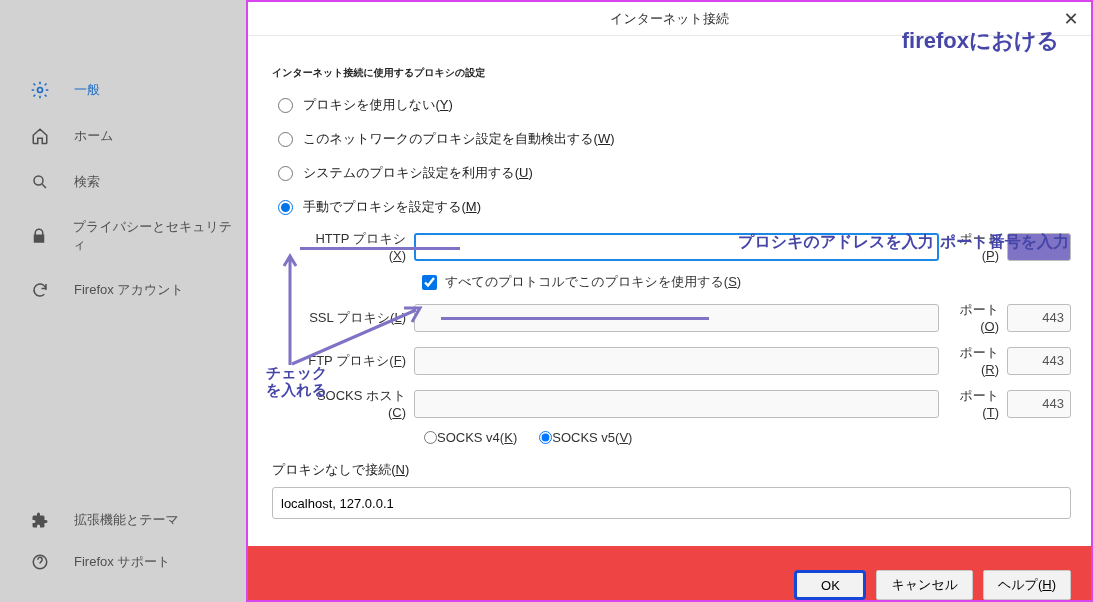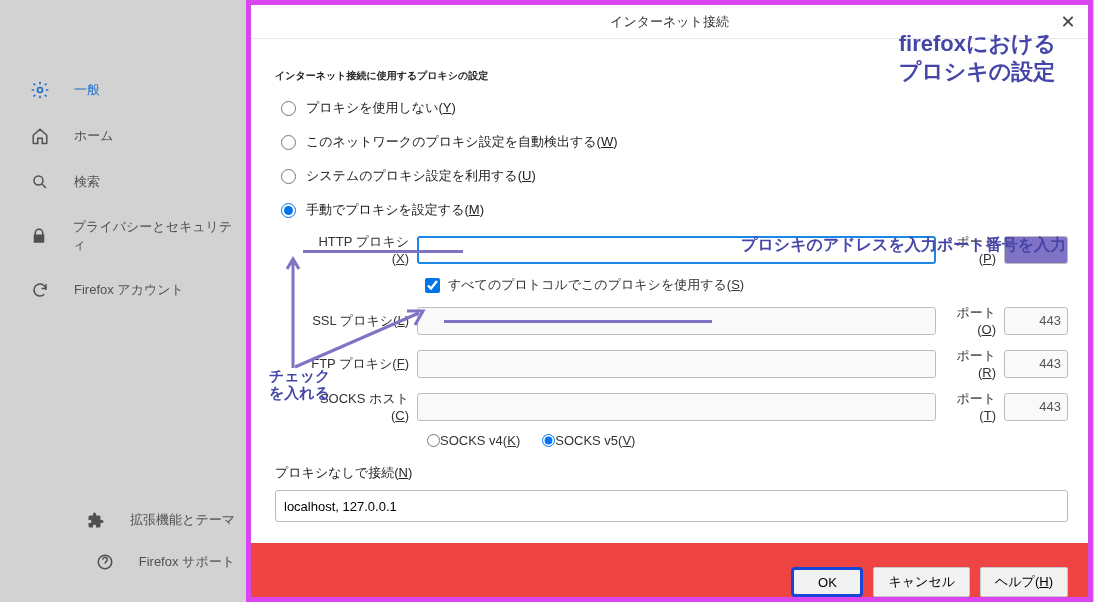--- a/index.html
+++ b/index.html
@@ -6,25 +6,25 @@
   html, body { width: 1094px; height: 602px; font-family: "Meiryo", "Yu Gothic", sans-serif; font-size: 13px; color: #333; overflow: hidden; }
   body { background: #dedede; }
 
   .app { display: flex; width: 100%; height: 100%; position: relative; }
 
   .sidebar { width: 245px; padding: 80px 10px 10px 30px; background: #dedede; display: flex; flex-direction: column; gap: 24px; }
   .sidebar-section { display: flex; flex-direction: column; gap: 26px; }
   .sidebar-item { display: flex; align-items: center; gap: 24px; cursor: pointer; color: #555; }
   .sidebar-item.active { color: #1f74d1; font-weight: 500; }
   .sidebar-item .icon { width: 20px; height: 20px; display: inline-flex; align-items: center; justify-content: center; }
-  .sidebar-bottom { margin-top: auto; display: flex; flex-direction: column; gap: 22px; padding-bottom: 20px; align-items: flex-end; }
+  .sidebar-bottom { margin-top: auto; display: flex; flex-direction: column; gap: 22px; padding-bottom: 20px; }
 
   .backdrop { position: absolute; inset: 0; background: rgba(0,0,0,0.05); pointer-events: none; }
 
-  .dialog { position: absolute; left: 246px; top: 0; right: 1px; bottom: 0; background: #fff; border: 5px solid #d946ef; display: flex; flex-direction: column; }
+  .dialog { position: absolute; left: 246px; top: 0; right: 1px; bottom: 0; background: #fff; border: 2px solid #d946ef; display: flex; flex-direction: column; }
   .dialog-titlebar { height: 34px; display: flex; align-items: center; justify-content: center; position: relative; border-bottom: 1px solid #e8e8e8; font-size: 13px; color: #333; }
   .dialog-close { position: absolute; right: 0; top: 0; width: 40px; height: 34px; display: flex; align-items: center; justify-content: center; cursor: pointer; font-size: 18px; color: #444; }
 
   .dialog-body { flex: 1; overflow-y: auto; padding: 30px 20px 0 24px; position: relative; }
   .dialog-body::-webkit-scrollbar { width: 12px; }
   .dialog-body::-webkit-scrollbar-track { background: #f5f5f5; }
   .dialog-body::-webkit-scrollbar-thumb { background: #c5c5c5; border-radius: 7px; }
 
   .section-title { font-weight: 600; font-size: 10px; color: #232323; margin-bottom: 16px; }
 
@@ -217,21 +217,20 @@
     </div>
 
     <div class="dialog-footer">
       <button class="btn primary">OK</button>
       <button class="btn">キャンセル</button>
       <button class="btn"><span>ヘルプ</span>(<span class="access">H</span>)</button>
     </div>
 
     <div class="annot-title">
       <div>firefoxにおける</div>
-      <div>プロシキの設定</div>
     </div>
     <div class="annot" style="left:490px; top:230px;">プロシキのアドレスを入力</div>
     <div class="annot" style="right:22px; top:230px;">ポート番号を入力</div>
     <div class="annot" style="left:18px; top:362px; font-size:15px; line-height:1.15;">
       <div>チェック</div>
       <div>を入れる</div>
     </div>
 
     <div class="highlight-under" style="left:52px; top:245px; width:160px;"></div>
     <div class="highlight-under" style="left:193px; top:315px; width:268px;"></div>

